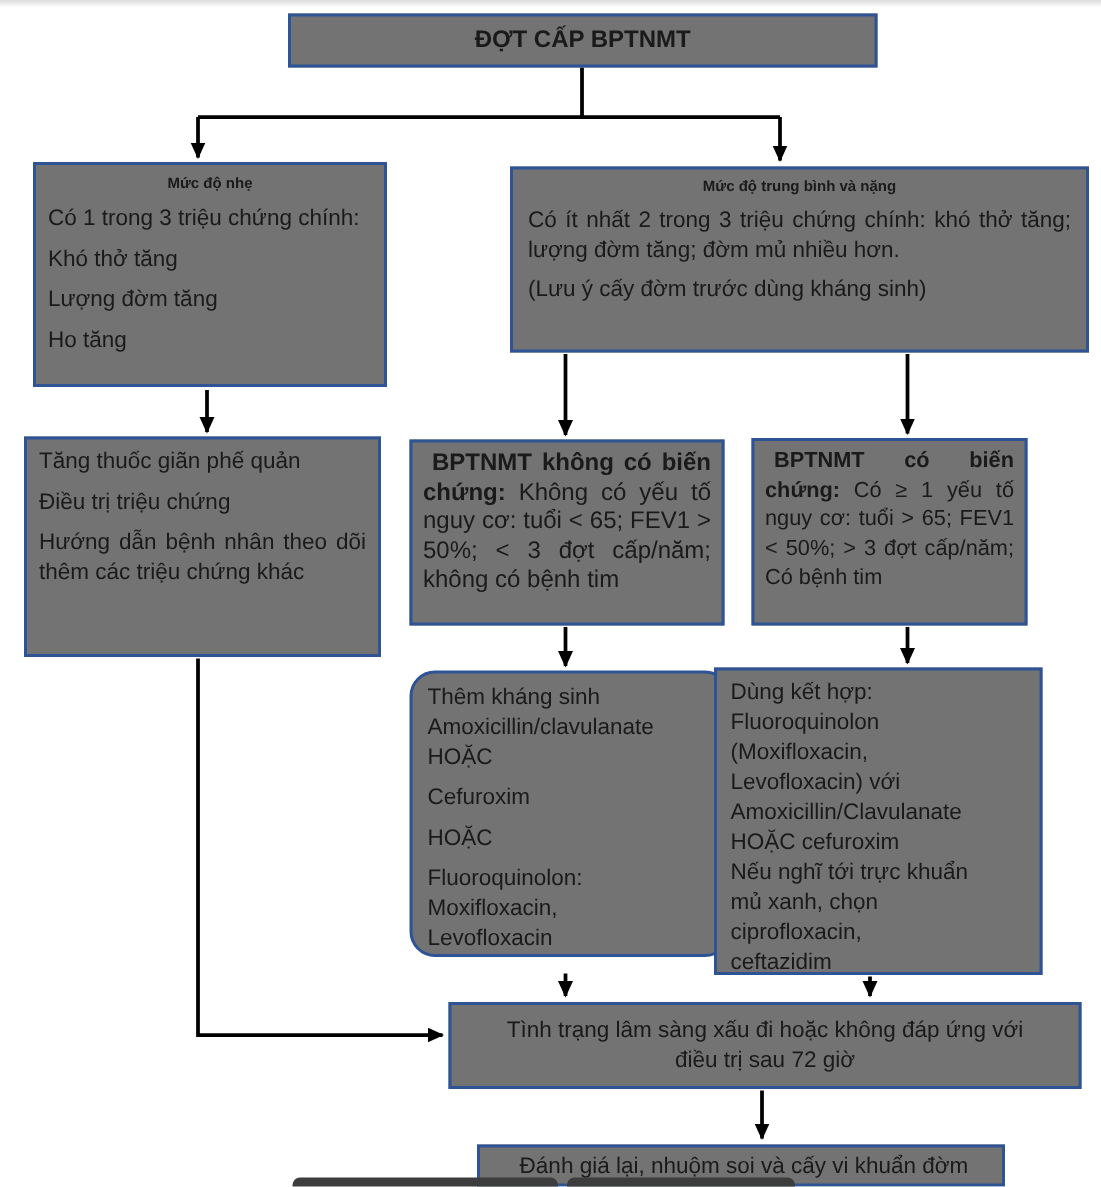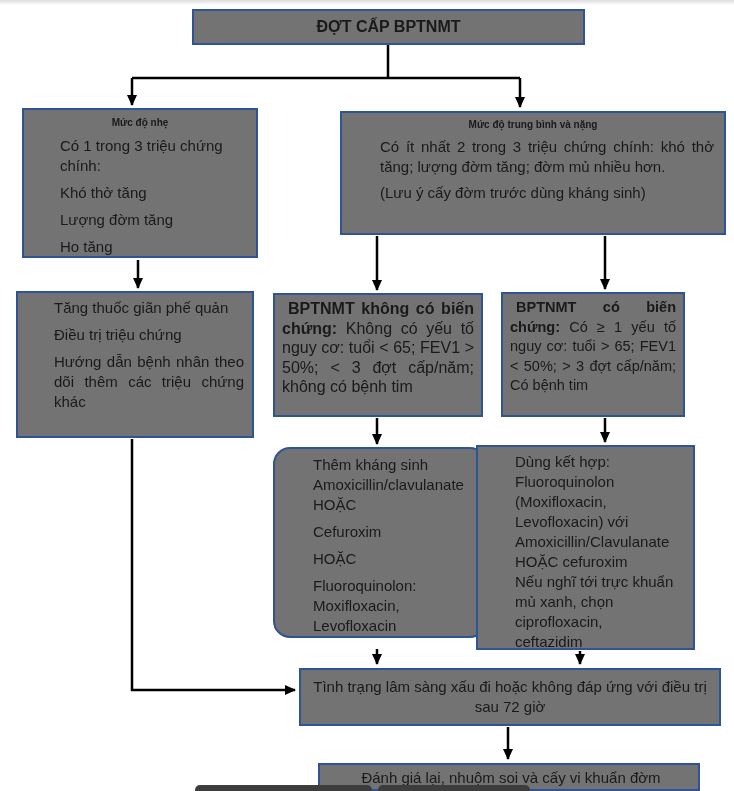--- a/index.html
+++ b/index.html
@@ -27,21 +27,21 @@
     border:2px solid var(--border);
     background:#737373;
     font-size:15px;
     line-height:20px;
   }
   .box .title{
     font-weight:bold;
     text-align:center;
     font-size:10px;
   }
-  .para{white-space:pre-line;margin-left:28px;}
+  .para{white-space:pre-line;}
   .para + .para{margin-top:7px;}
   .justify{text-align:justify;}
   .indent{text-indent:6px;}
   .center{text-align:center;}
   b{font-weight:bold;}
 
   #box-root{left:192px;top:9px;width:393px;height:36px;
     display:flex;align-items:center;justify-content:center;
     font-weight:bold;font-size:16px;}
   #box-mild{left:22px;top:108px;width:236px;height:150px;padding:3px 8px;}
@@ -49,22 +49,22 @@
   #box-modsev{left:340px;top:111px;width:386px;height:124px;padding:2px 10px;}
   #box-modsev .title{margin-bottom:2px;}
   #box-modsev .para + .para{margin-top:6px;}
   #box-noabx{left:16px;top:291px;width:238px;height:147px;padding:5px 8px;}
   #box-uncomp{left:273px;top:293px;width:210px;height:124px;padding:4px 7px;font-size:16px;line-height:19.5px;}
   #box-comp{left:501px;top:292px;width:184px;height:125px;padding:4px 7px;font-size:14.5px;line-height:19.5px;}
   #box-addabx{left:273px;top:447px;width:214px;height:191px;padding:6px 10px;border-radius:17px;}
   #box-combo{left:476px;top:445px;width:219px;height:205px;padding:5px 9px;}
   #box-combo .para + .para{margin-top:0;}
   #box-worse{left:299px;top:668px;width:422px;height:58px;
-    display:flex;align-items:center;justify-content:center;padding:2px 4px;}
-  #box-reassess{left:318px;top:763px;width:382px;height:28px;padding:3px 6px 0 10px;}
+    display:flex;align-items:center;justify-content:center;padding:2px 28px;}
+  #box-reassess{left:318px;top:763px;width:352px;height:28px;padding:3px 6px 0 10px;}
 
   .darkbar{
     position:absolute;top:785px;height:8px;
     background:var(--bar);
     border-radius:5px 5px 0 0;
   }
   #darkbar-a{left:195px;width:177px;}
   #darkbar-b{left:378px;width:152px;}
 
   svg.arrows{position:absolute;left:0;top:0;pointer-events:none;}

